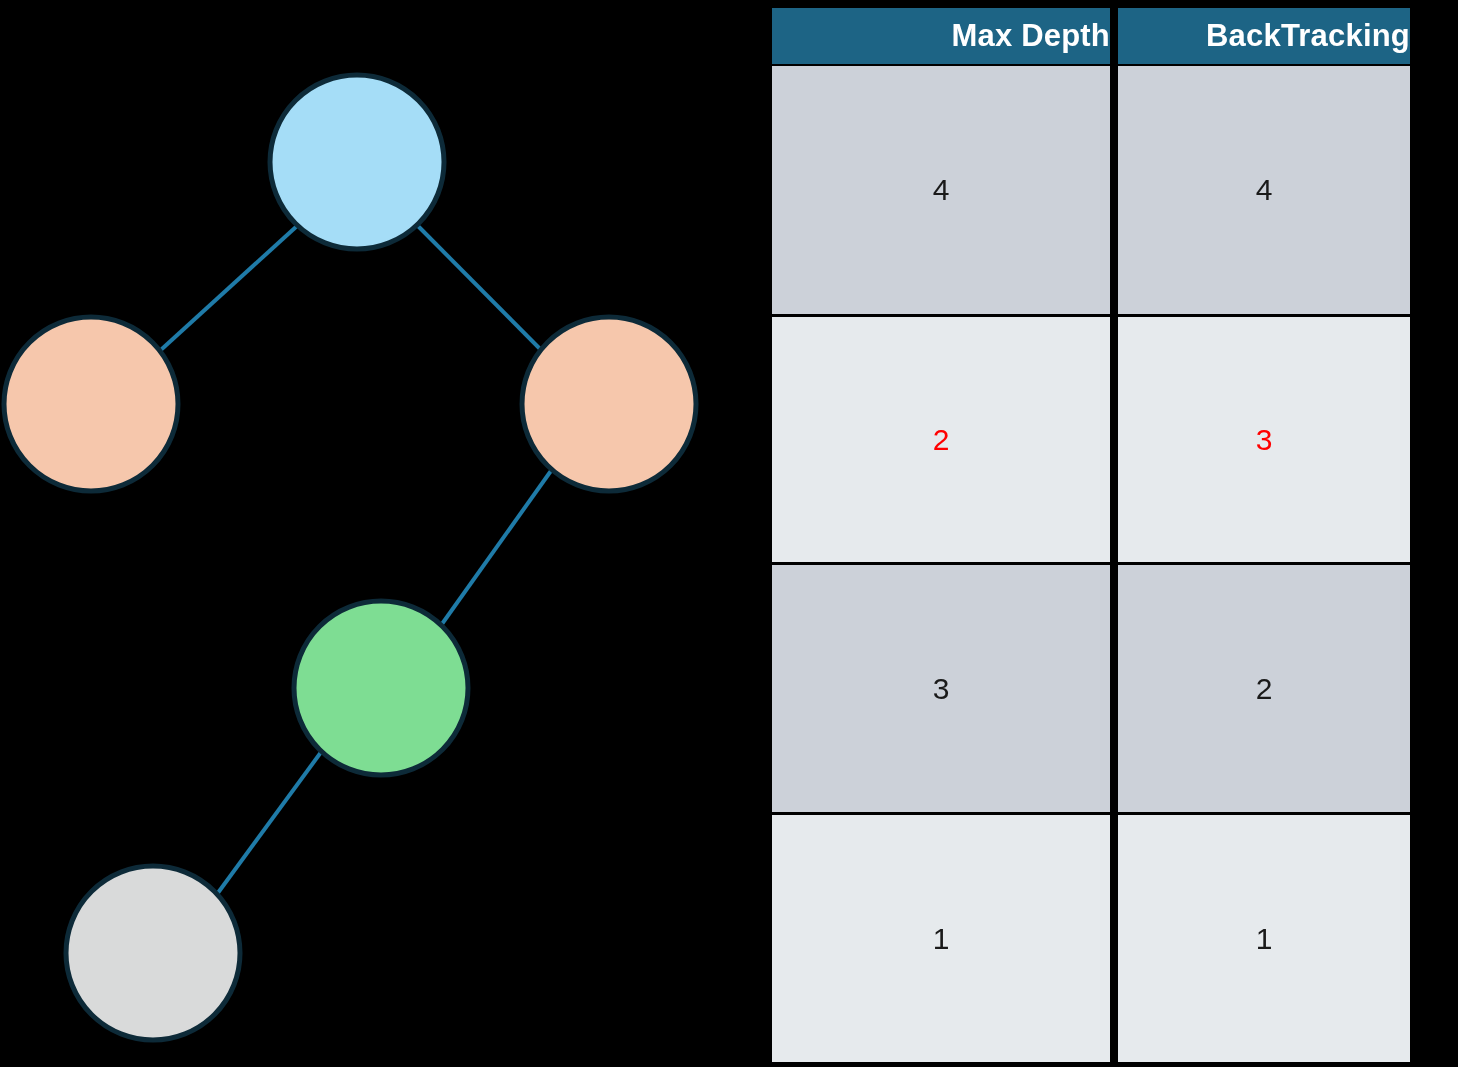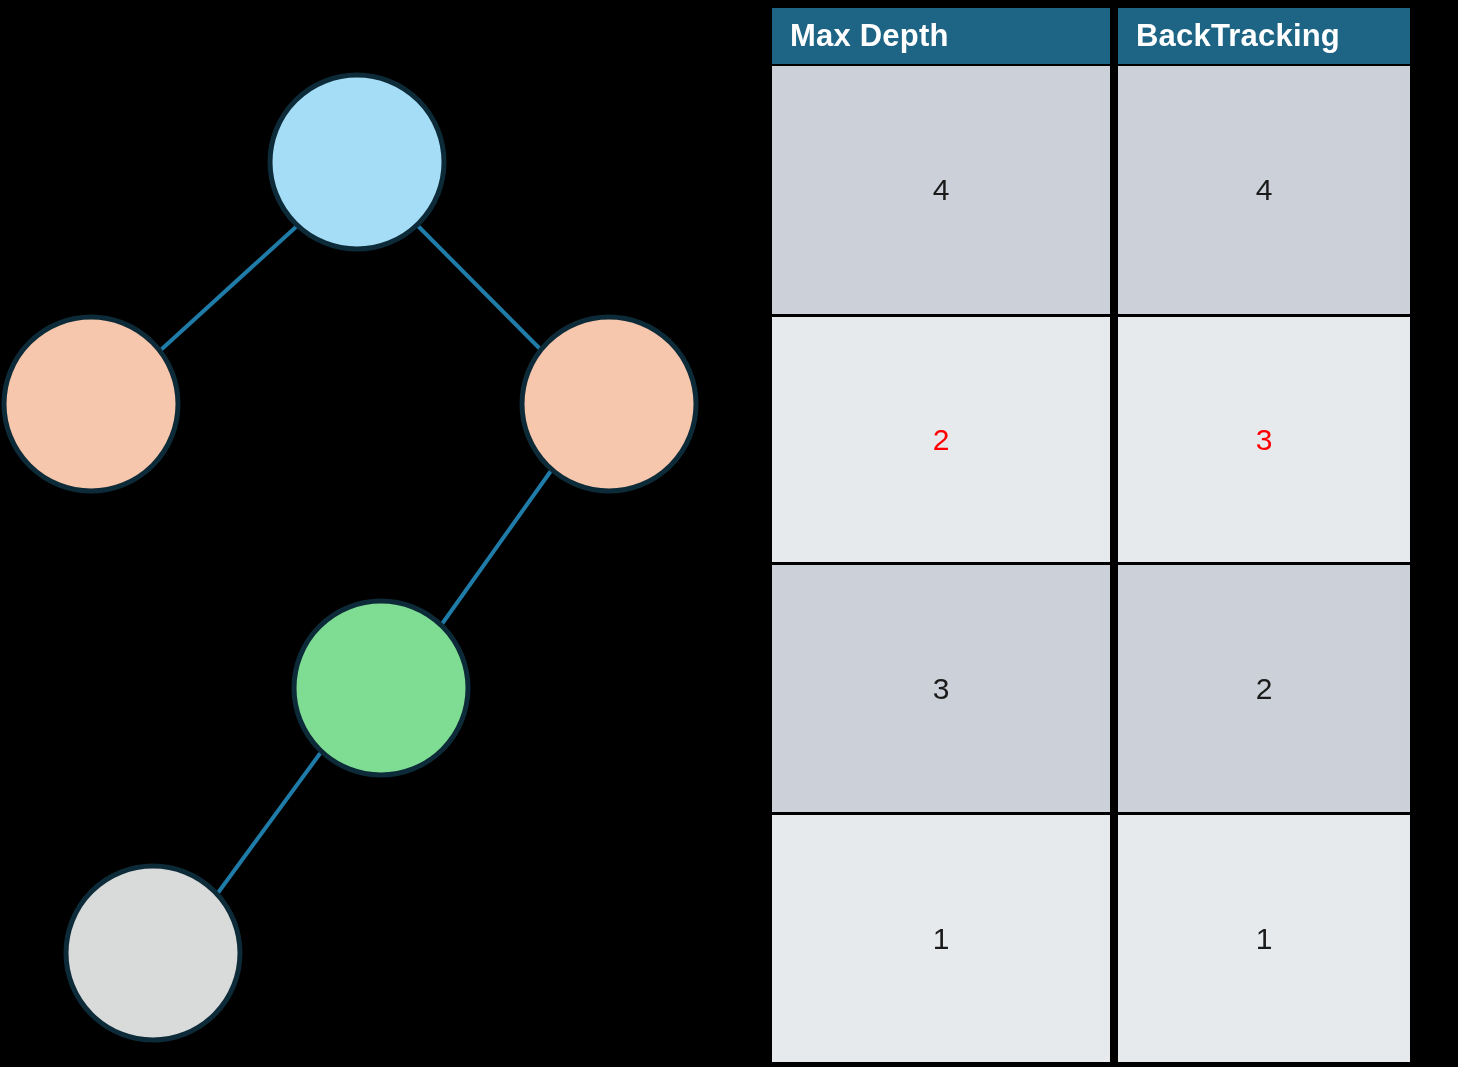--- a/index.html
+++ b/index.html
@@ -7,20 +7,21 @@
     padding: 0;
     background: #000000;
   }
   #page {
     position: relative;
     width: 1458px;
     height: 1067px;
     background: #000000;
     overflow: hidden;
     font-family: "Liberation Sans", sans-serif;
+    text-align: right;
   }
 
   
   #tree-panel {
     position: absolute;
     left: 0;
     top: 0;
     width: 765px;
     height: 1067px;
     background: #000000;

